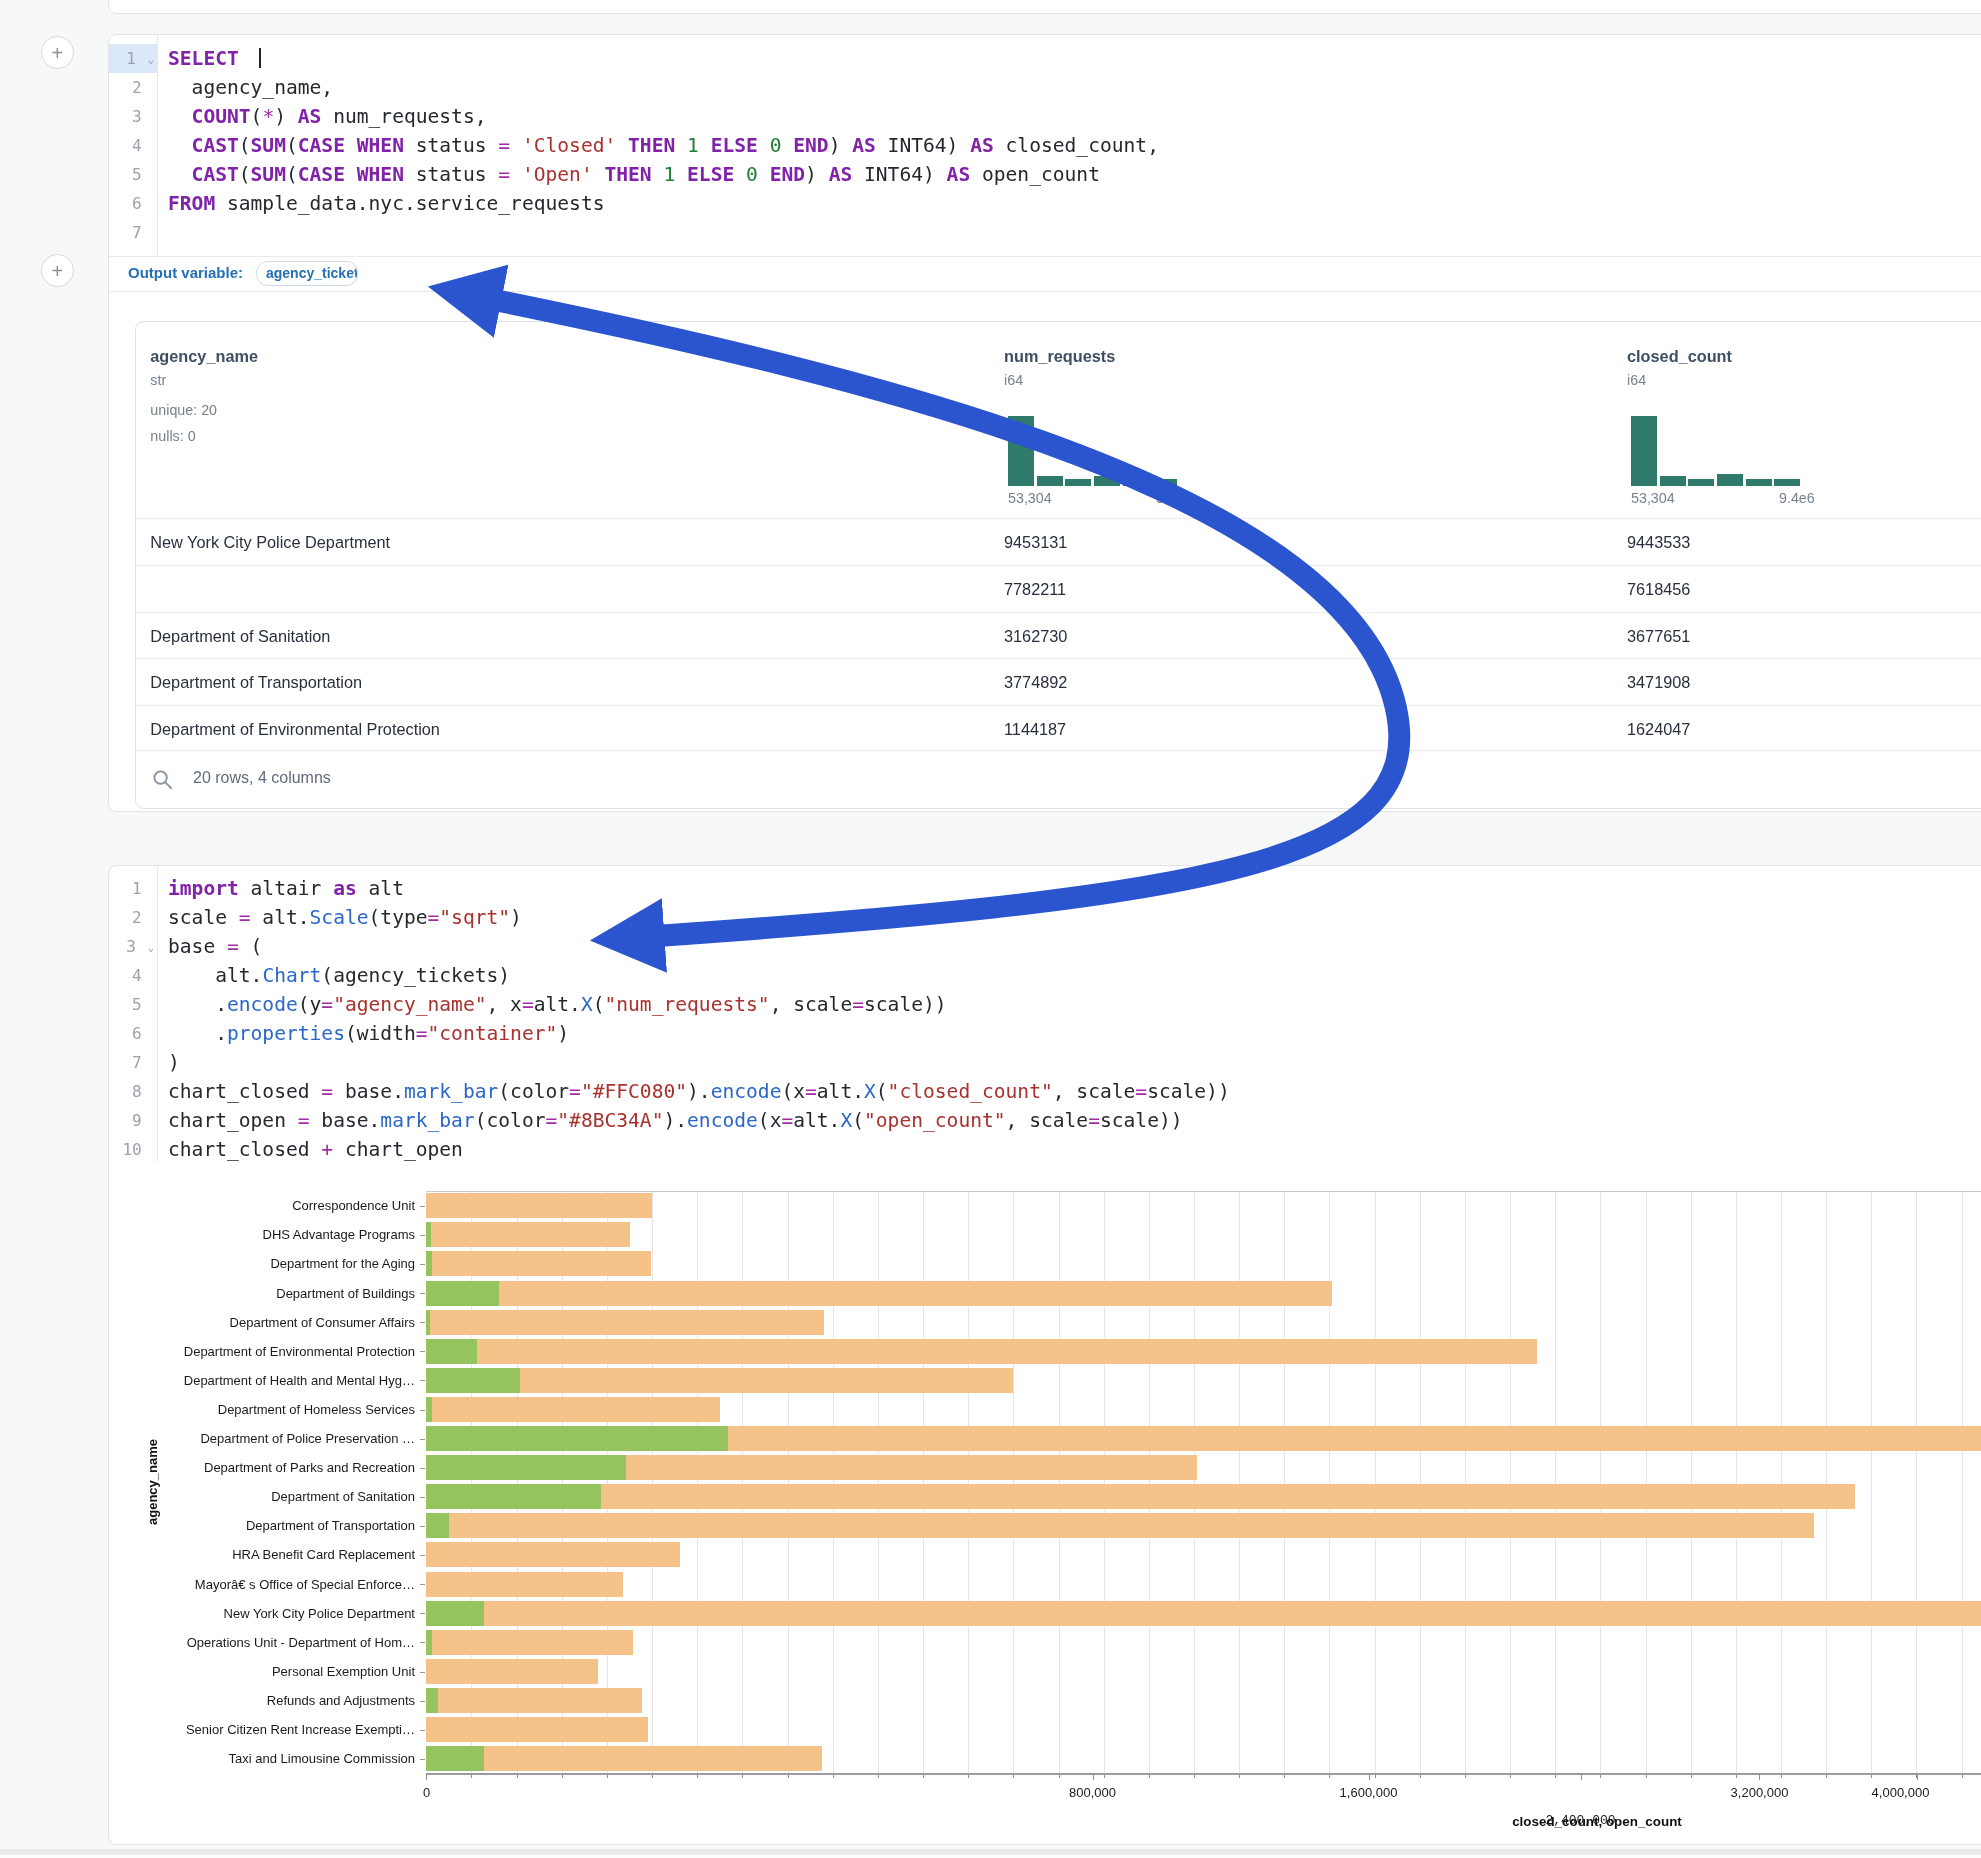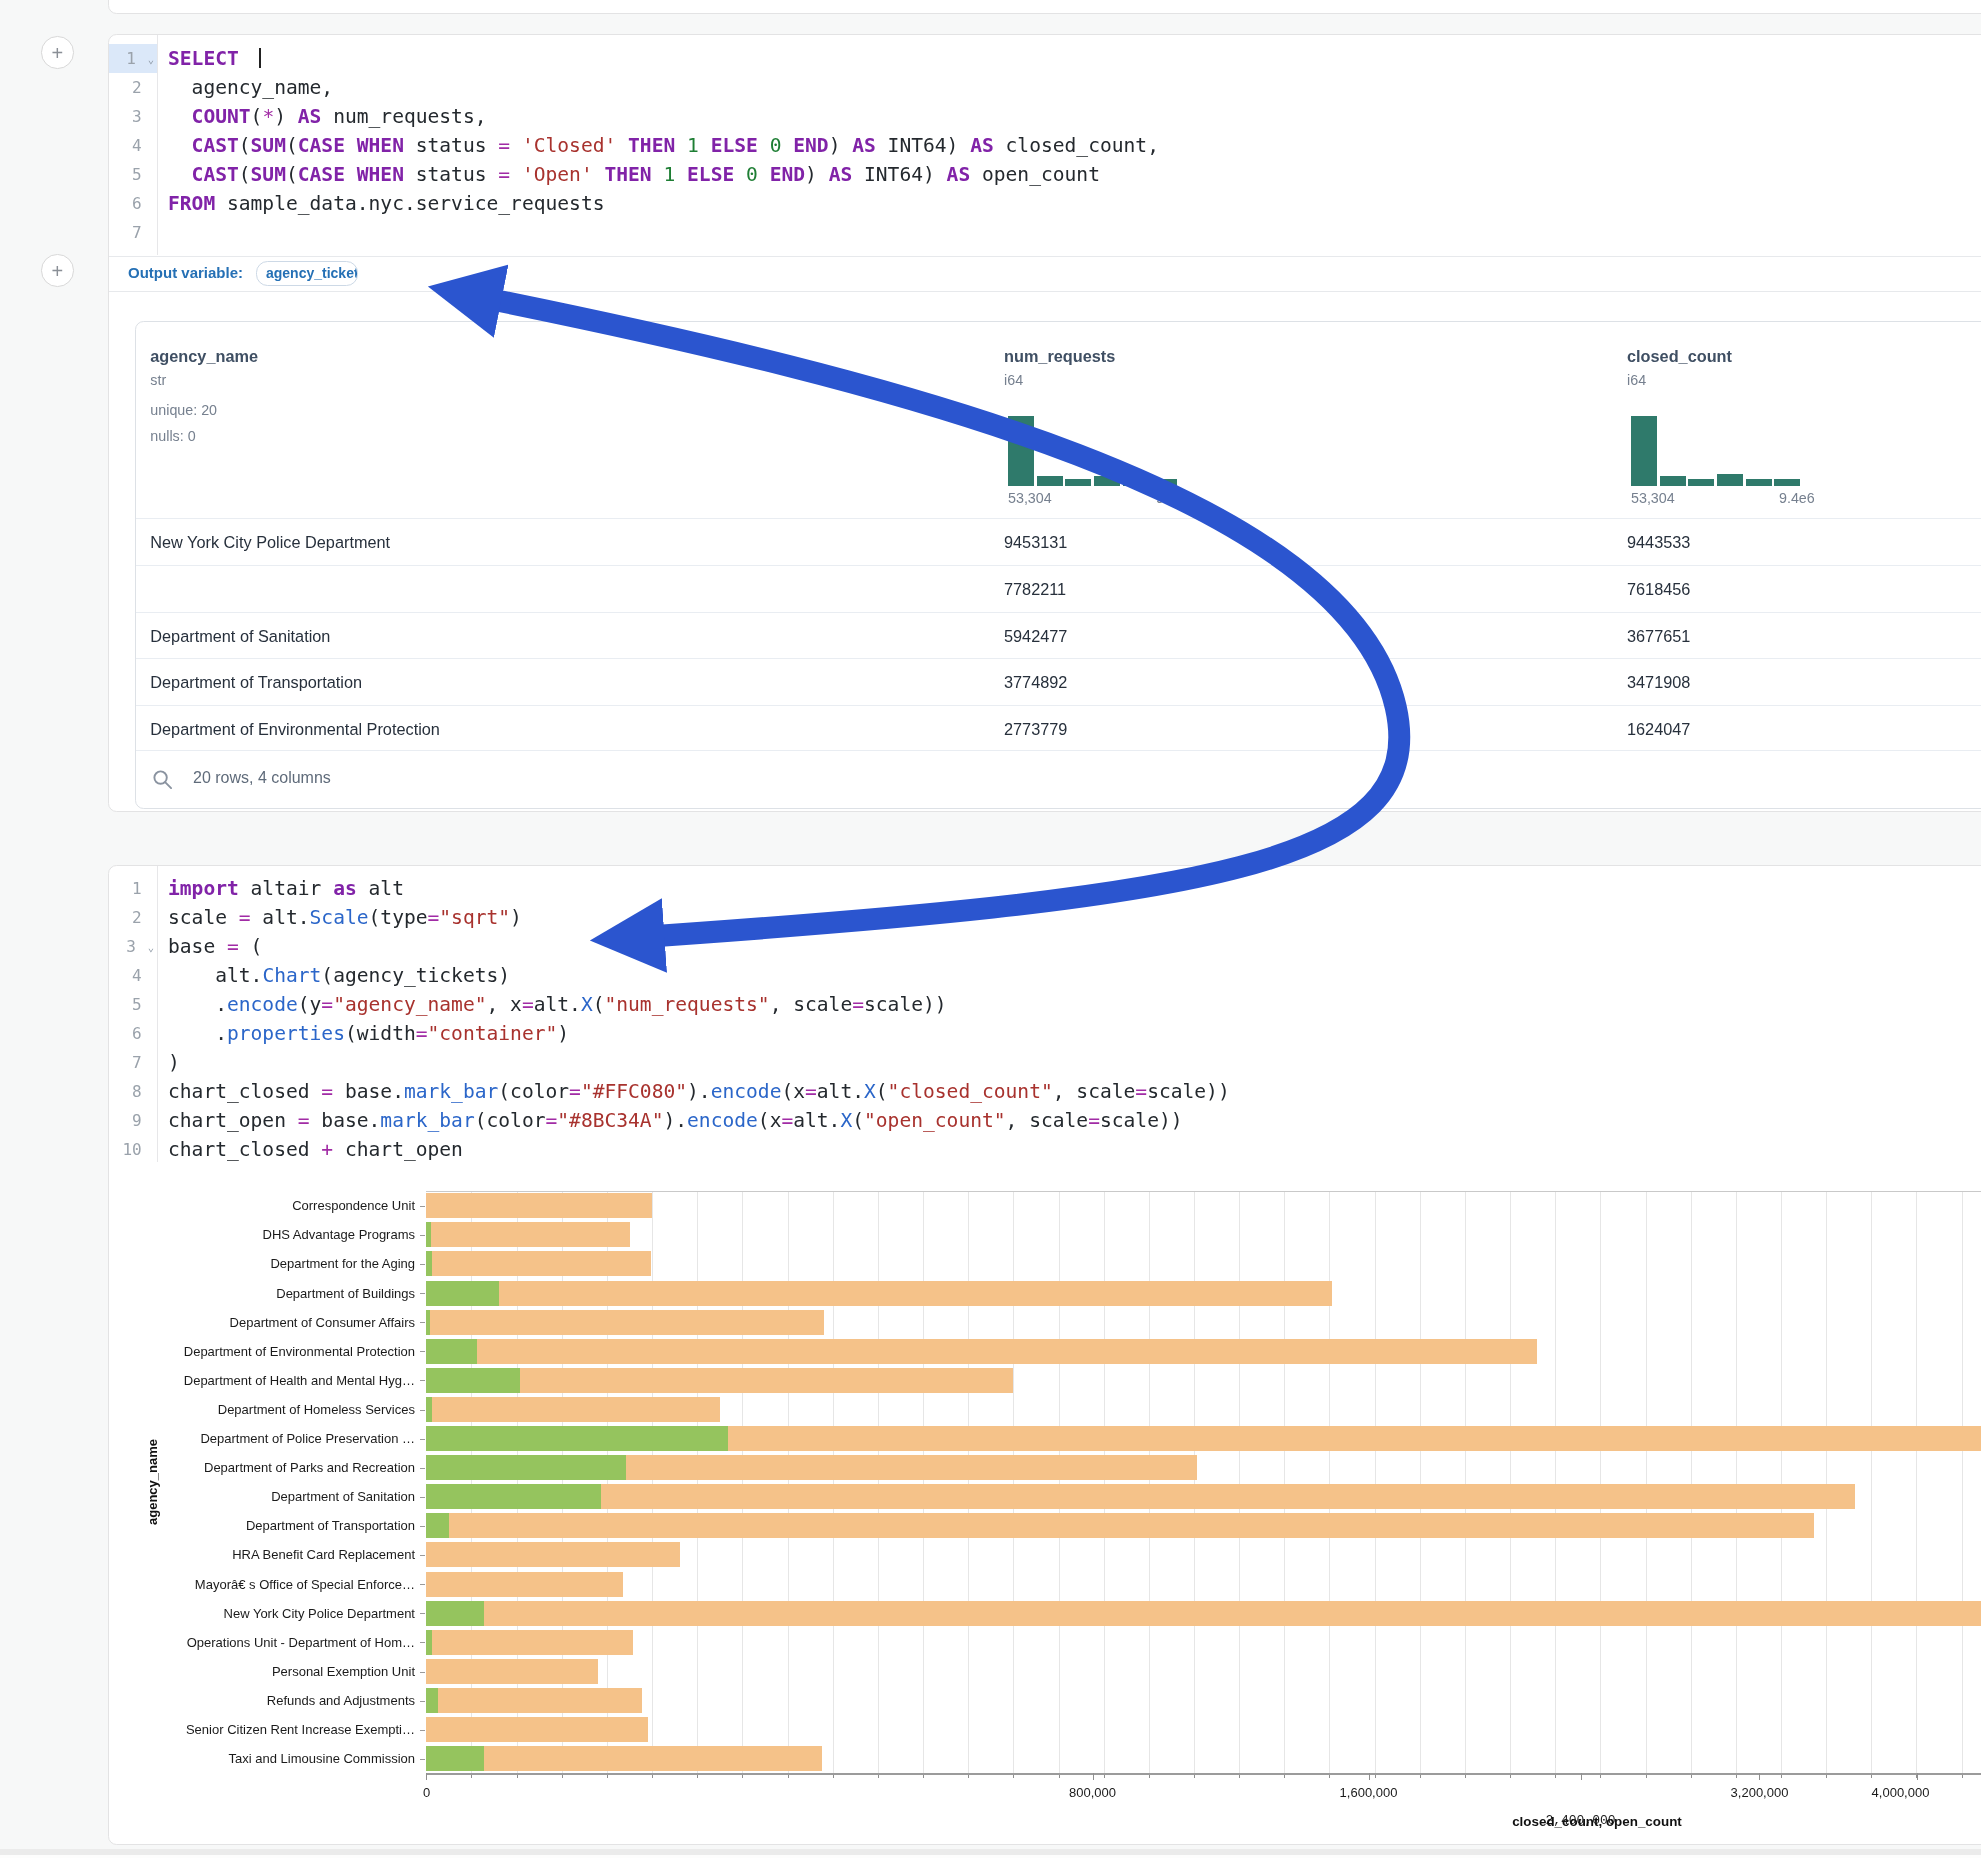--- a/index.html
+++ b/index.html
@@ -135,31 +135,31 @@
           <div class="tcell" style="left: 14.3px;">New York City Police Department</div>
           <div class="tcell" style="left: 868px;">9453131</div>
           <div class="tcell" style="left: 1491px;">9443533</div>
         </div>
         <div class="trow" style="top: 243px;">
           <div class="tcell" style="left: 868px;">7782211</div>
           <div class="tcell" style="left: 1491px;">7618456</div>
         </div>
         <div class="trow" style="top: 290px;">
           <div class="tcell" style="left: 14.3px;">Department of Sanitation</div>
-          <div class="tcell" style="left: 868px;">5942477</div>
+          <div class="tcell" style="left: 868px;">3162730</div>
           <div class="tcell" style="left: 1491px;">3677651</div>
         </div>
         <div class="trow" style="top: 336px;">
           <div class="tcell" style="left: 14.3px;">Department of Transportation</div>
           <div class="tcell" style="left: 868px;">3774892</div>
           <div class="tcell" style="left: 1491px;">3471908</div>
         </div>
         <div class="trow" style="top: 383px;">
           <div class="tcell" style="left: 14.3px;">Department of Environmental Protection</div>
-          <div class="tcell" style="left: 868px;">2773779</div>
+          <div class="tcell" style="left: 868px;">1144187</div>
           <div class="tcell" style="left: 1491px;">1624047</div>
         </div>
       </div>
     <div class="tfooter">
       <svg class="search-ic" viewBox="0 0 22 22">
         <circle cx="9" cy="9" r="6.5" fill="none" stroke="#8a93a0" stroke-width="2"></circle>
         <line x1="14" y1="14" x2="20" y2="20" stroke="#8a93a0" stroke-width="2" stroke-linecap="round"></line>
       </svg>
       <span class="tfooter-text">20 rows, 4 columns</span>
     </div>

